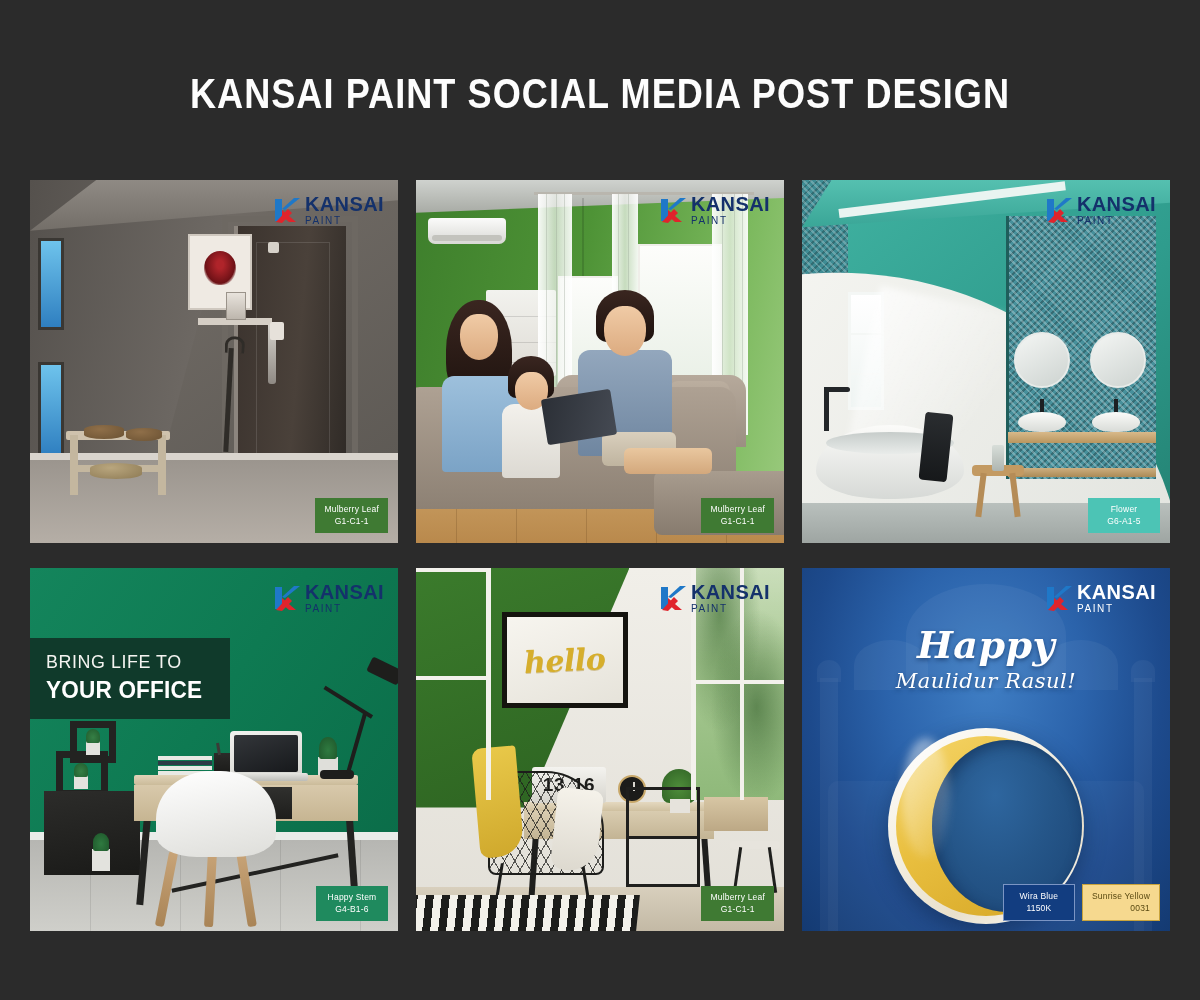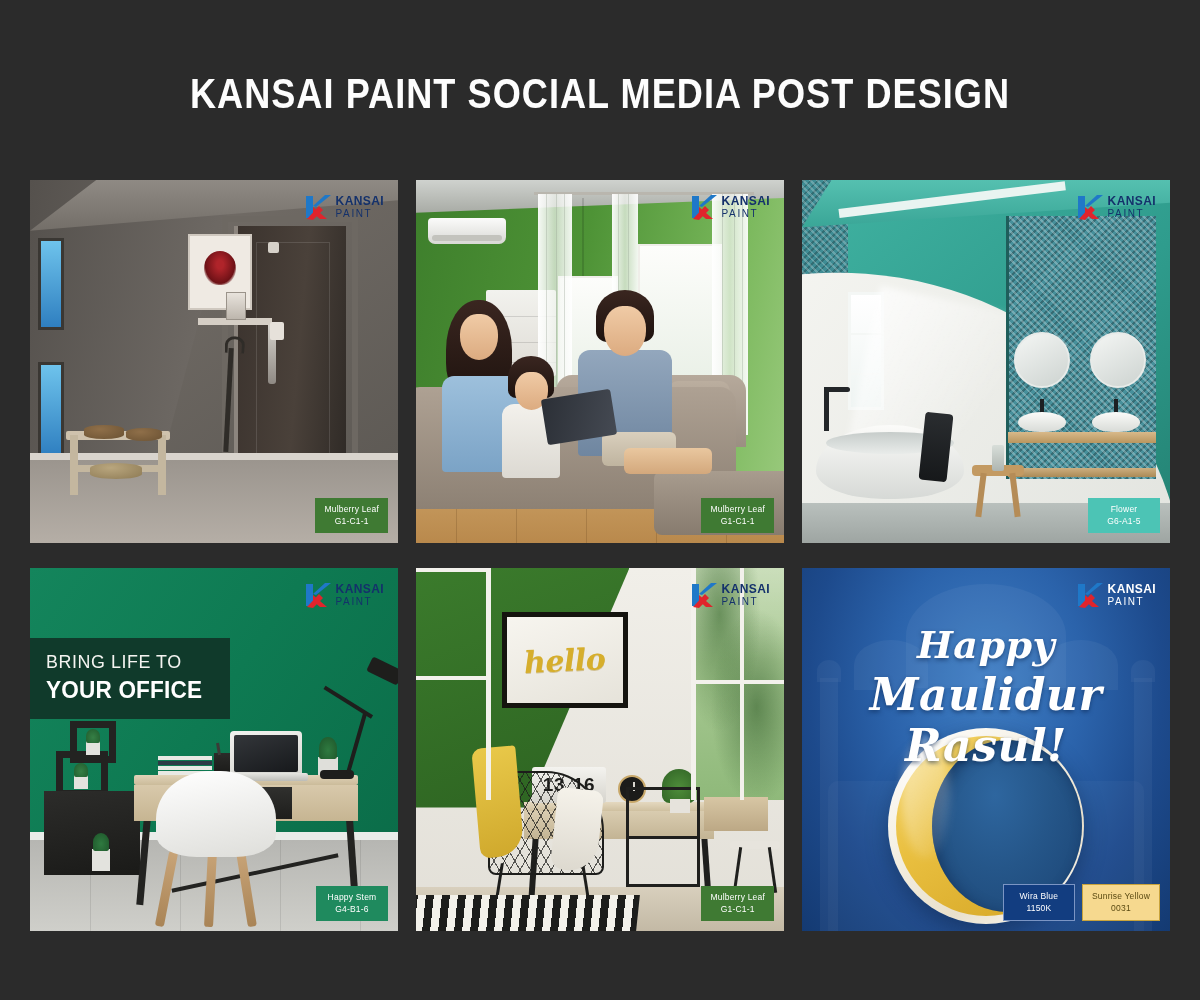--- a/index.html
+++ b/index.html
@@ -62,21 +62,21 @@
     right: 14px;
     display: flex;
     align-items: center;
     gap: 5px;
     z-index: 40;
   }
   .logo-mark { width: 26px; height: 26px; position: relative; flex: none; }
   .logo-words { line-height: 1; }
   .logo-kansai {
     font-weight: bold;
-    font-size: 12px;
+    font-size: 20px;
     letter-spacing: 0.4px;
     color: #14316b;
     display: block;
   }
   .logo-paint {
     font-size: 10px;
     letter-spacing: 1.6px;
     color: #14316b;
     display: block;
     margin-top: 2px;
@@ -96,21 +96,21 @@
   .chip {
     min-width: 72px;
     padding: 5px 9px 6px;
     text-align: center;
     font-size: 8.5px;
     line-height: 1.42;
     color: #ffffff;
     letter-spacing: 0.2px;
   }
   .chip .chip-code { display: block; }
-  .chip.yellow { color: #5a4a12; border: 1px solid #c9a33b; }
+  .chip.yellow { color: #5a4a12; border: 1px solid #c9a33b; text-align: right; }
   .chip.navy { border: 1px solid #7b95c4; }
 
   
   .c1 { background: linear-gradient(#6a6560, #56524e); }
   .c1 .wall-green {
     position: absolute; inset: 0;
     background: #3f8a34;
   }
   .c1 .wall-grey {
     position: absolute; left: 0; top: 0; width: 100%; height: 100%;
@@ -811,21 +811,21 @@
   }
   .c6 .greet {
     position: absolute; left: 0; top: 54px; width: 100%;
     text-align: center; z-index: 10;
     font-family: "DejaVu Serif", serif;
     font-style: italic;
     color: #ffffff;
     text-shadow: 0 2px 4px rgba(10,35,75,.55);
   }
   .c6 .greet-l1 { font-size: 38px; font-weight: bold; letter-spacing: 0.5px; }
-  .c6 .greet-l2 { font-size: 44px; font-weight: bold; margin-top: 2px; letter-spacing: 0.5px; }
+  .c6 .greet-l2 { font-size: 21px; font-weight: normal; margin-top: 2px; letter-spacing: 0.5px; }
   .c6 .moon-wrap {
     position: absolute; left: 50%; top: 160px; transform: translateX(-50%);
     width: 196px; height: 196px; z-index: 8;
   }
   .c6 .moon-ring {
     position: absolute; inset: 0; border-radius: 50%;
     background: linear-gradient(145deg, #ffffff 0%, #f4efe2 40%, #e9e0cb 70%, #ffffff 100%);
     box-shadow: 0 8px 22px rgba(8,28,62,.45);
   }
   .c6 .moon-gold {

